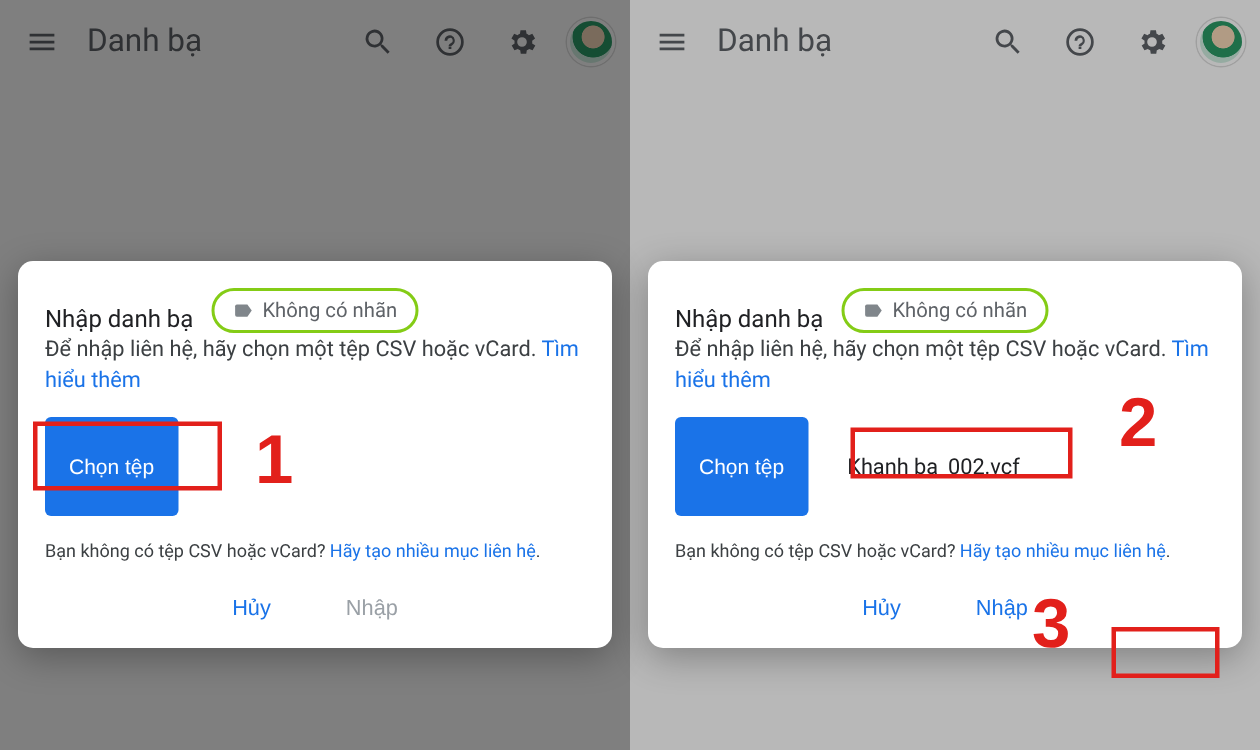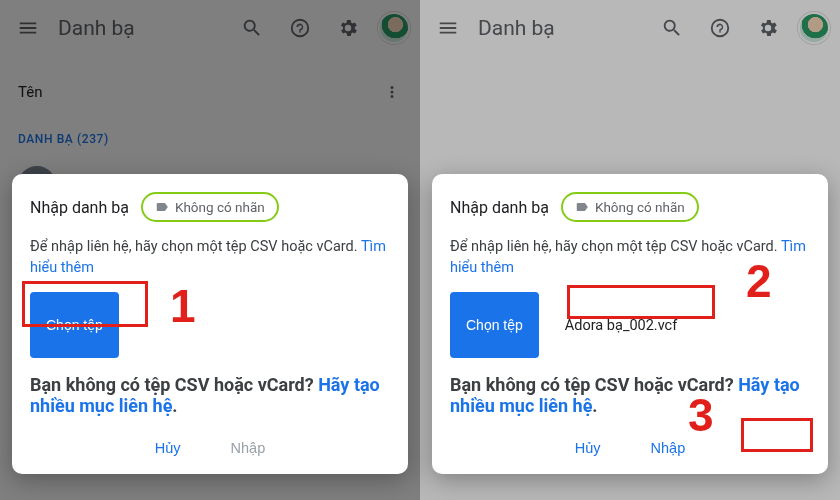--- a/index.html
+++ b/index.html
@@ -77,22 +77,21 @@
     top: 174px;
     background: #fff;
     border-radius: 10px;
     box-shadow: 0 6px 24px rgba(0,0,0,0.3);
     padding: 18px 18px 12px 18px;
     z-index: 10;
     font-size: 14.5px;
     color: #3c4043;
   }
   .dlg-head {
-    display: flex; align-items: center; gap: 12px;
-    margin-bottom: 14px;
+    display: flex; align-items: flex-end; gap: 12px;
   }
   .dlg-title { font-size: 16px; color: #202124; }
   .label-chip {
     border: 2px solid #84cc16;
     border-radius: 999px;
     padding: 5px 12px;
     font-size: 13.5px;
     color: #5f6368;
     display: flex; align-items: center; gap: 6px;
   }
@@ -106,21 +105,21 @@
     background: #1a73e8; color: #fff;
     border: none; border-radius: 4px;
     padding: 25px 16px;
     font-size: 14px; font-weight: 500;
     cursor: pointer;
   }
   .filename {
     font-size: 14.5px; color: #202124;
     padding: 4px 10px;
   }
-  .dlg-help { font-size: 18px; font-weight: bold; }
+  .dlg-help { font-size: 12px; }
   .dlg-actions {
     display: flex; justify-content: center; gap: 34px;
     padding-top: 18px;
   }
   .txtbtn {
     background: none; border: none;
     font-size: 14.5px; font-weight: 500;
     cursor: pointer; padding: 6px 8px;
   }
   .txtbtn.blue { color: #1a73e8; }
@@ -167,35 +166,20 @@
         </svg>
     </div>
     <div class="iconbtn">
       <svg width="22" height="22" viewBox="0 0 24 24">
           <path fill="#5f6368" d="M19.4 13a7.8 7.8 0 000-2l2.1-1.6-2-3.4-2.5 1a7.6 7.6 0 00-1.7-1l-.4-2.6h-4l-.4 2.6a7.6 7.6 0 00-1.7 1l-2.5-1-2 3.4L6.6 11a7.8 7.8 0 000 2l-2.1 1.6 2 3.4 2.5-1a7.6 7.6 0 001.7 1l.4 2.6h4l.4-2.6a7.6 7.6 0 001.7-1l2.5 1 2-3.4L19.4 13zM12 15.5A3.5 3.5 0 1115.5 12 3.5 3.5 0 0112 15.5z"></path>
         </svg>
     </div>
     <div class="avatar"></div>
   </div>
 
-  <div class="content">
-    <div class="row-head">
-      <span>Tên</span>
-      <span class="iconbtn" style="width:24px;height:24px">
-        <svg width="18" height="18" viewBox="0 0 24 24">
-            <path fill="#5f6368" d="M12 8a2 2 0 110-4 2 2 0 010 4zm0 2a2 2 0 110 4 2 2 0 010-4zm0 6a2 2 0 110 4 2 2 0 010-4z"></path>
-          </svg>
-      </span>
-    </div>
-    <div class="section-label">DANH BẠ (237)</div>
-    <div class="list-row">
-      <div class="chip-avatar">A</div>
-      <div class="name">A Khanh Adora Cần Thơ</div>
-    </div>
-  </div>
 
   <div class="scrim"></div>
 
   <div class="dialog">
     <div class="dlg-head">
       <div class="dlg-title">Nhập danh bạ</div>
       <div class="label-chip">
         <svg width="14" height="14" viewBox="0 0 24 24">
             <path fill="#80868b" d="M17 5H5a2 2 0 00-2 2v10a2 2 0 002 2h12l5-7-5-7z"></path>
           </svg>
@@ -258,21 +242,21 @@
             <path fill="#80868b" d="M17 5H5a2 2 0 00-2 2v10a2 2 0 002 2h12l5-7-5-7z"></path>
           </svg>
         <span>Không có nhãn</span>
       </div>
     </div>
     <div class="dlg-body">
       <span>Để nhập liên hệ, hãy chọn một tệp CSV hoặc vCard. </span><span class="link">Tìm hiểu thêm</span>
     </div>
     <div class="file-row">
       <button class="btn-primary">Chọn tệp</button>
-      <span class="filename">Adora bạ_002.vcf</span>
+      <span class="filename">Khanh bạ_002.vcf</span>
     </div>
     <div class="dlg-help">
       <span>Bạn không có tệp CSV hoặc vCard? </span><span class="link">Hãy tạo nhiều mục liên hệ</span><span>.</span>
     </div>
     <div class="dlg-actions">
       <button class="txtbtn blue">Hủy</button>
       <button class="txtbtn blue">Nhập</button>
     </div>
   </div>
 

